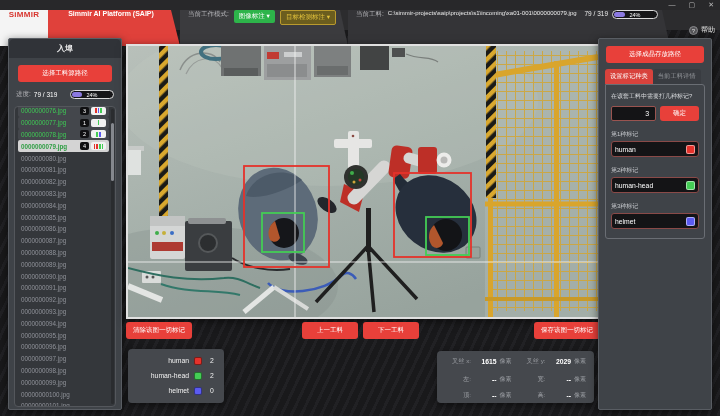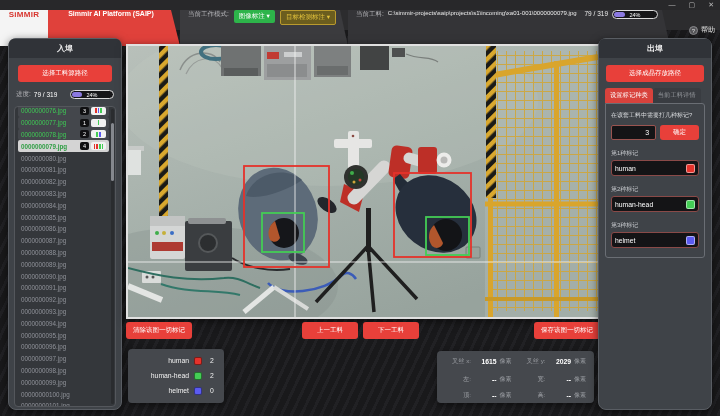--- a/index.html
+++ b/index.html
@@ -28,21 +28,21 @@
   .mode-btn.olive { background:#6b5d1e; color:#e3c23c; border:1px solid #b99a2e; }
   .file-path { color:#ececec; font-size:6px; white-space:nowrap; overflow:hidden; max-width:208px; }
   .prog-text { color:#ececec; font-size:6.5px; white-space:nowrap; margin-left:auto; }
   .pill { position:relative; width:46px; height:9px; border:1px solid #dcdcdc; border-radius:6px; background:#161618; flex:none; }
   .pill i { position:absolute; left:1px; top:1px; bottom:1px; width:24%; background:#8b79e0; border-radius:5px; }
   .pill b { position:absolute; inset:0; text-align:center; font-size:5.5px; line-height:8px; color:#fff; font-weight:normal; }
   .help { position:absolute; right:5px; top:10px; height:20px; display:flex; align-items:center; gap:3px; cursor:pointer;}
   .help .qicon { width:9px; height:9px; border-radius:50%; background:#565659; border:1px solid #8a8a8d; color:#ddd; font-size:6px; line-height:8px; text-align:center; }
   .help .htext { color:#e6e6e6; font-size:7px; }
   
-  .panel { position:absolute; top:38px; width:114px; height:372px; background:#3f4348; border:1px solid #595d63; border-radius:8px; box-shadow:0 2px 8px rgba(0,0,0,.55); }
+  .panel { position:absolute; top:38px; width:114px; height:372px; background:#3f4348; border:1px solid #595d63; border-radius:2px; box-shadow:0 2px 8px rgba(0,0,0,.55); }
   .panel-left { left:8px; } .panel-right { left:598px; }
   .panel-head { height:19px; background:#303338; border-radius:5px 5px 0 0; text-align:center; font-size:8px; font-weight:bold; color:#f0f0f0; line-height:19px; }
   .red-btn { background:#e8403a; color:#fff; border:none; border-radius:3px; font-size:6.5px; font-family:inherit; cursor:pointer; }
   .sel-btn { display:block; margin:7px auto 6px; width:94px; height:17px; }
   .prog-row { display:flex; align-items:center; gap:3px; padding:0 7px; height:13px; }
   .prog-row .lbl{ font-size:6.5px; }
   .prog-row .val{ color:#fff; font-size:6.5px; }
   .prog-row .pill{ margin-left:auto; width:44px; }
   .file-list { position:relative; margin:5px 5px 7px; height:301px; background:#34373b; border:1px solid #54575c; border-radius:4px; overflow:hidden; padding:2px 6px 0 3px; }
   .file-row { display:flex; align-items:center; gap:2px; height:11.8px; padding:0 3px; border-radius:2px; }
@@ -420,21 +420,20 @@
       <span class="cunit">像素</span>
     </div>
     <div class="coord-cell">
       <span class="clabel">高:</span>
       <span class="cval">--</span>
       <span class="cunit">像素</span>
     </div>
   </div>
 
 <div class="panel panel-right">
-  <div class="panel-head">出埠</div>
   <button class="red-btn sel-btn" style="width:98px;">选择成品存放路径</button>
   <div class="tabs">
     <span class="tab active">设置标记种类</span>
     <span class="tab inactive">当前工料详情</span>
   </div>
   <div class="settings-box">
     <div class="question">在该套工料中需要打几种标记?</div>
     <div class="count-row">
       <div class="count-input">3</div>
       <button class="red-btn confirm-btn">确定</button>

